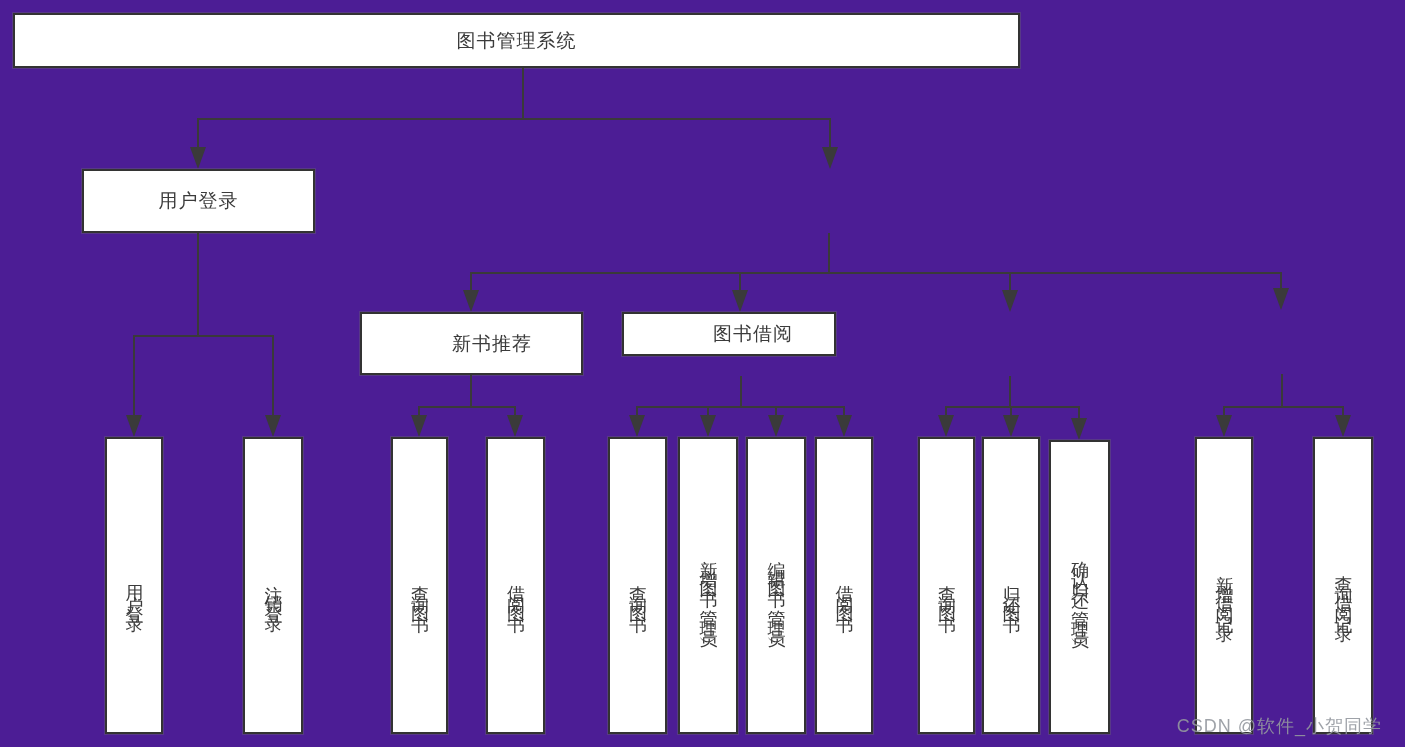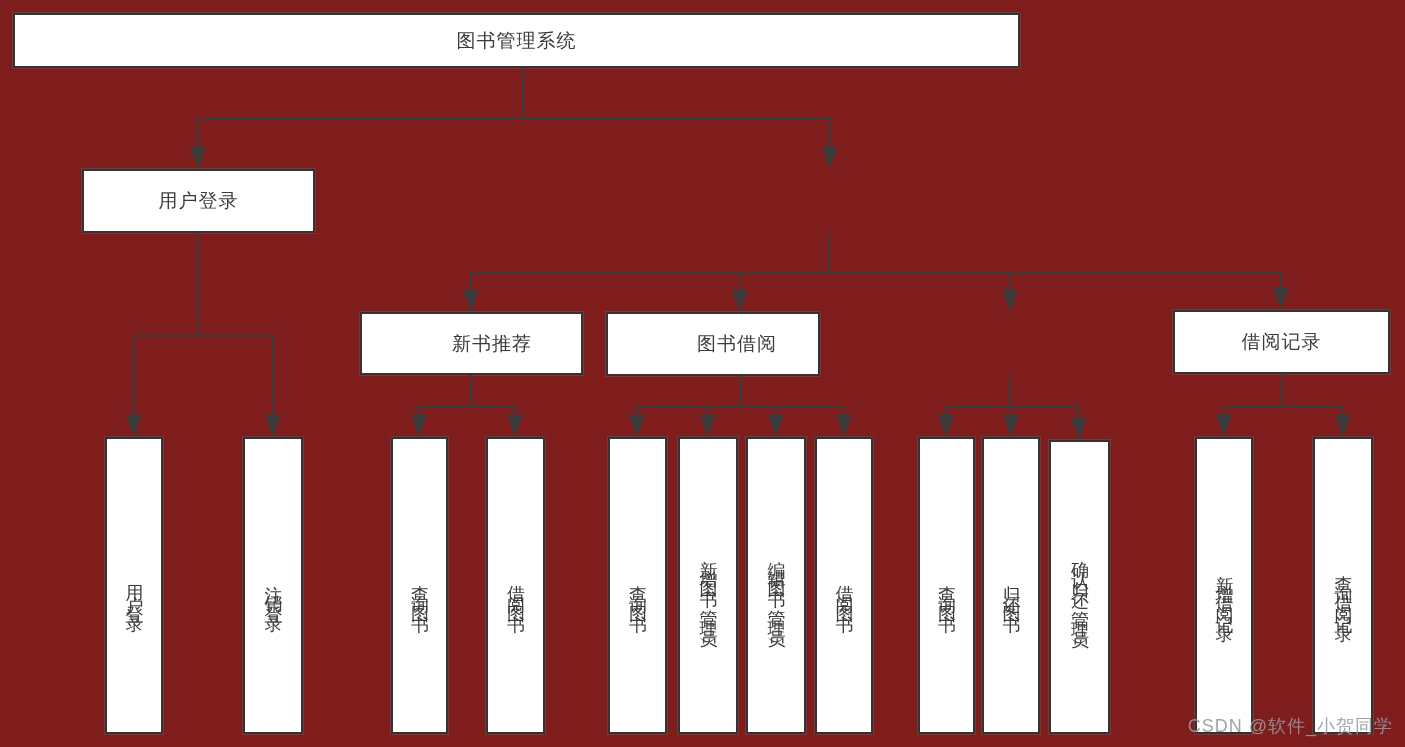--- a/index.html
+++ b/index.html
@@ -1,17 +1,17 @@
 <!DOCTYPE html>
 <html><head>
 <meta charset="utf-8">
 <style>
   html,body{margin:0;padding:0;background:#fff;}
   #canvas{
-    position:relative;width:1405px;height:747px;background:#7f1d1d;
+    position:relative;width:1405px;height:747px;background:#4c1d95;
     font-family:"Liberation Sans","DejaVu Sans",sans-serif;
     color:#3b3b3b;overflow:hidden;
   }
   .box{
     position:absolute;background:#fff;border:2px solid #333;
     box-shadow:0 0 0 1px rgba(110,110,110,0.35);
     box-sizing:border-box;display:flex;align-items:center;justify-content:center;
   }
   .hbox{font-size:19px;letter-spacing:1px;}
   .vbox{font-size:18px;}
@@ -19,21 +19,21 @@
     writing-mode:vertical-rl;text-orientation:mixed;
     letter-spacing:10px;margin-top:10px;line-height:1.05;
   }
   .seg{position:absolute;background:#3a3a3a;}
   .ar{
     position:absolute;width:0;height:0;
     border-left:8px solid transparent;border-right:8px solid transparent;
     border-top:22px solid #3a3a3a;
   }
   .watermark{
-    position:absolute;right:12px;top:714px;font-size:18px;
+    position:absolute;right:23px;top:714px;font-size:18px;
     color:rgba(148,152,158,0.9);letter-spacing:1px;z-index:20;
     white-space:nowrap;
   }
 </style>
 </head>
 <body>
 
 <div id="canvas">
 
   <div class="box hbox" style="left:13px;top:13px;width:1007px;height:55px;">
@@ -65,25 +65,22 @@
   <div class="seg" style="left:739px;top:272px;width:2px;height:20px;"></div>
   <div class="ar" style="left:732px;top:290px;"></div>
   <div class="seg" style="left:1009px;top:272px;width:2px;height:20px;"></div>
   <div class="ar" style="left:1002px;top:290px;"></div>
   <div class="seg" style="left:1280px;top:272px;width:2px;height:18px;"></div>
   <div class="ar" style="left:1273px;top:288px;"></div>
 
   <div class="box hbox" style="left:360px;top:312px;width:223px;height:63px;padding-left:41px;">
     <span>新书推荐</span>
   </div>
-  <div class="box hbox" style="left:606px;top:312px;width:214px;height:64px;padding-left:48px;">
+  <div class="box hbox" style="left:622px;top:312px;width:214px;height:44px;padding-left:48px;">
     <span>图书借阅</span>
-  </div>
-  <div class="box hbox" style="left:1173px;top:310px;width:217px;height:64px;">
-    <span>借阅记录</span>
   </div>
 
   <div class="seg" style="left:470px;top:375px;width:2px;height:33px;"></div>
   <div class="seg" style="left:418px;top:406px;width:98px;height:2px;"></div>
   <div class="seg" style="left:418px;top:406px;width:2px;height:12px;"></div>
   <div class="ar" style="left:411px;top:415px;"></div>
   <div class="seg" style="left:514px;top:406px;width:2px;height:12px;"></div>
   <div class="ar" style="left:507px;top:415px;"></div>
 
   <div class="seg" style="left:740px;top:376px;width:2px;height:32px;"></div>

